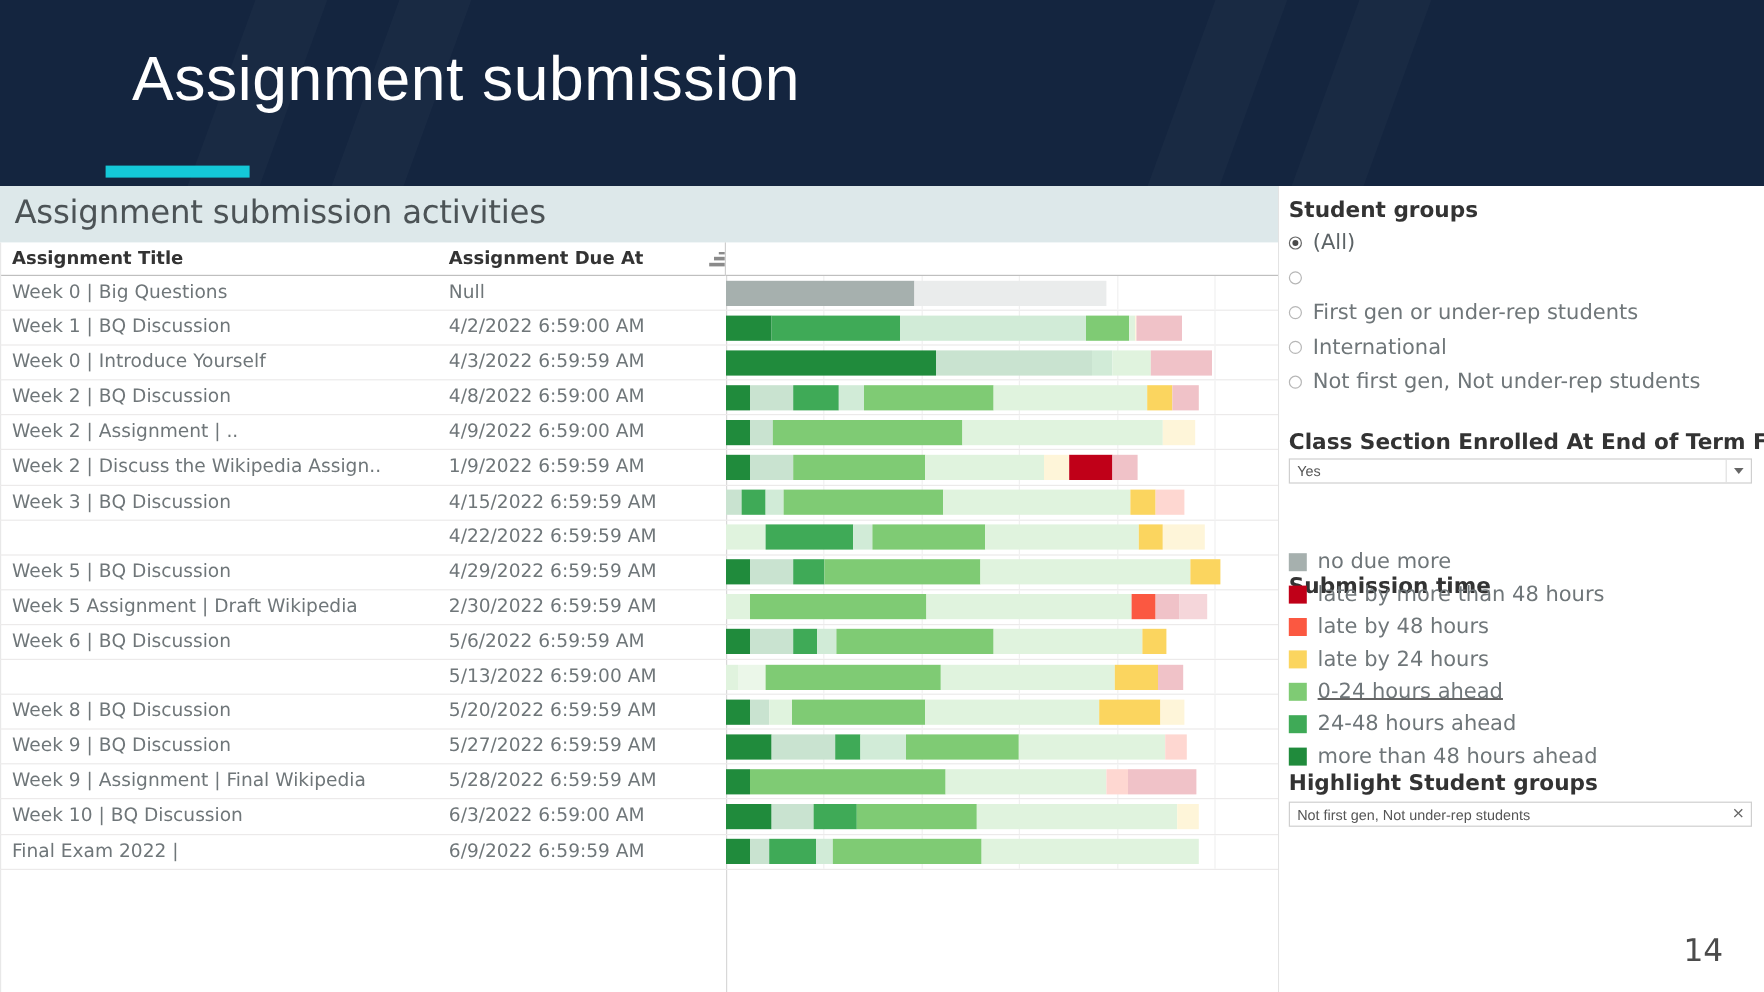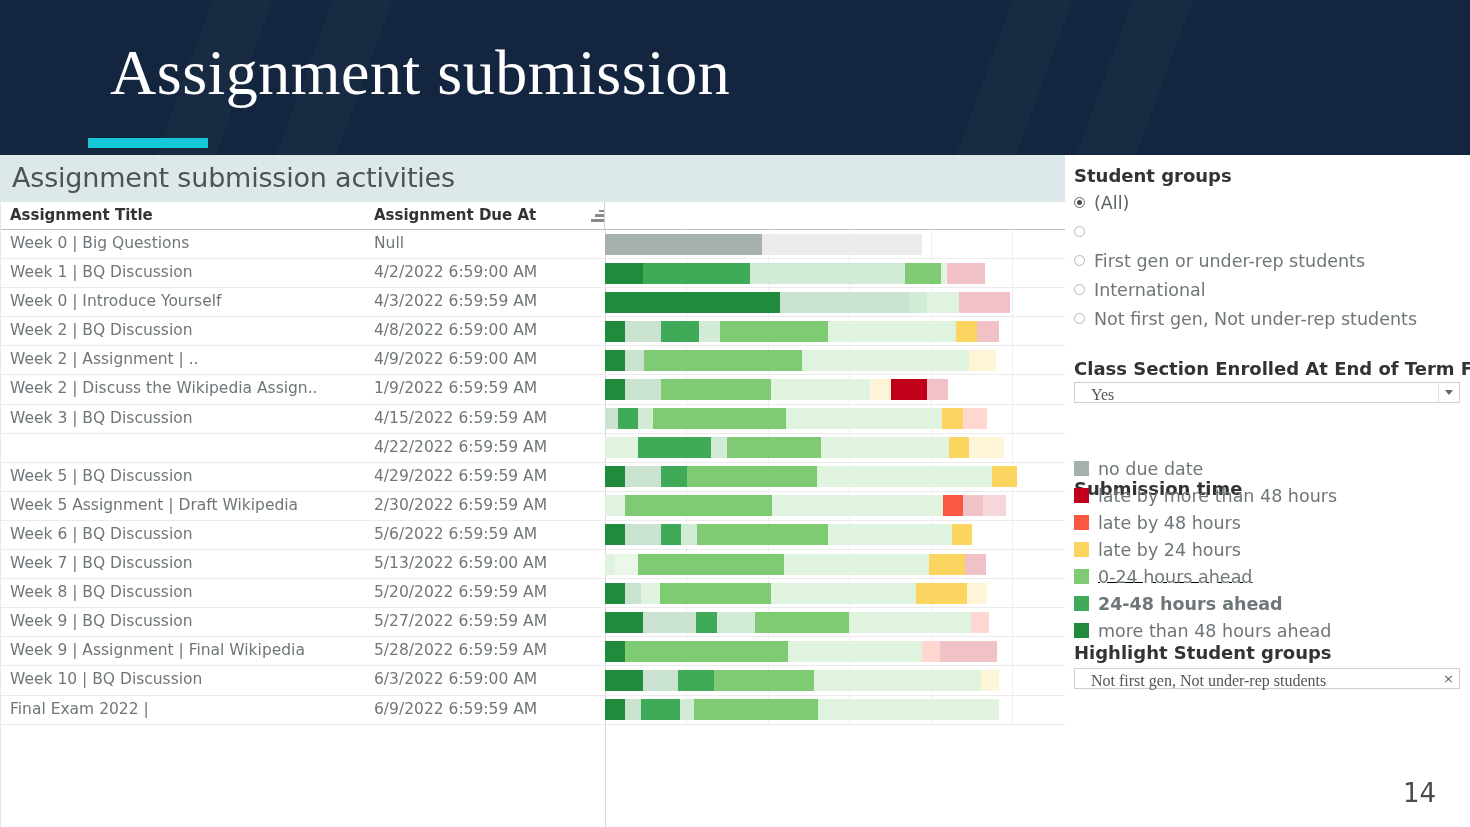--- a/index.html
+++ b/index.html
@@ -17,35 +17,34 @@
     background:#14253f;
     overflow:hidden;
   }
   .banner .stripe{
     position:absolute;top:-40px;width:60px;height:260px;
     background:rgba(255,255,255,0.022);
     transform:skewX(-20deg);
   }
   .banner-title{
     position:absolute;left:110px;top:36px;
-    font-size:64px;color:#ffffff;letter-spacing:0.5px;
-    font-family:Liberation Serif, serif;font-weight:400;
+    font-size:52px;color:#ffffff;letter-spacing:0.5px;
+    font-family:Liberation Sans, sans-serif;font-weight:400;
     white-space:nowrap;
   }
   .accent-bar{
     position:absolute;left:88px;top:138px;width:120px;height:10px;
     background:#14c8d8;
   }
 
   
   .viz{
     position:absolute;left:0;top:155px;width:1065px;height:672px;
     background:#ffffff;
     border-right:1px solid #e3e3e3;
-    padding-left:47px;
   }
   .viz-title{
     position:absolute;left:0;top:0;width:1065px;height:47px;
     background:#dde8ea;
     box-sizing:border-box;
   }
   .viz-title span{
     position:absolute;left:12px;top:7px;
     font-size:27px;color:#4c5356;font-weight:400;
     font-family:"DejaVu Sans", sans-serif;
@@ -138,22 +137,22 @@
     font-size:17.5px;color:#6f7679;vertical-align:middle;
     font-family:"DejaVu Sans", sans-serif;
   }
   .radio-row.sel span.lbl{color:#5c6366;}
 
   .dropdown{
     position:absolute;left:8px;width:386px;height:21px;
     border:1px solid #cfcfcf;background:#fff;box-sizing:border-box;
   }
   .dropdown .val{
-    position:absolute;left:16px;top:3px;font-size:16px;color:#555;
-    font-family:Liberation Serif, serif;
+    position:absolute;left:6px;top:3px;font-size:12px;color:#555;
+    font-family:Liberation Sans, sans-serif;
   }
   .dropdown .caret{
     position:absolute;right:6px;top:7px;width:0;height:0;
     border-left:4px solid transparent;border-right:4px solid transparent;
     border-top:5px solid #666;
   }
   .dropdown .xbtn{
     position:absolute;right:5px;top:1px;font-size:13px;color:#666;
     font-family:"DejaVu Sans", sans-serif;line-height:18px;
   }
@@ -338,21 +337,20 @@
           <div class="barcell">
             <div class="gridv" style="left: 81.4px;"></div>
             <div class="gridv" style="left: 162.8px;"></div>
             <div class="gridv" style="left: 244.2px;"></div>
             <div class="gridv" style="left: 325.6px;"></div>
             <div class="gridv" style="left: 407px;"></div>
             <div class="bar"><span class="seg" style="width: 19.943px; background: rgb(32, 139, 60);"></span><span class="seg" style="width: 35.816px; background: rgb(201, 227, 208);"></span><span class="seg" style="width: 20.35px; background: rgb(63, 170, 87);"></span><span class="seg" style="width: 16.28px; background: rgb(209, 235, 215);"></span><span class="seg" style="width: 130.24px; background: rgb(127, 203, 116);"></span><span class="seg" style="width: 124.135px; background: rgb(224, 243, 222);"></span><span class="seg" style="width: 20.35px; background: rgb(251, 213, 95);"></span></div>
           </div>
         </div>
         <div class="row">
-          <div class="cell-title">Week 7 | BQ Discussion</div>
           <div class="cell-due">5/13/2022 6:59:00 AM</div>
           <div class="barcell">
             <div class="gridv" style="left: 81.4px;"></div>
             <div class="gridv" style="left: 162.8px;"></div>
             <div class="gridv" style="left: 244.2px;"></div>
             <div class="gridv" style="left: 325.6px;"></div>
             <div class="gridv" style="left: 407px;"></div>
             <div class="bar"><span class="seg" style="width: 10.175px; background: rgb(224, 243, 222);"></span><span class="seg" style="width: 22.385px; background: rgb(235, 247, 233);"></span><span class="seg" style="width: 146.52px; background: rgb(127, 203, 116);"></span><span class="seg" style="width: 144.485px; background: rgb(224, 243, 222);"></span><span class="seg" style="width: 36.63px; background: rgb(251, 213, 95);"></span><span class="seg" style="width: 20.35px; background: rgb(240, 194, 200);"></span></div>
           </div>
         </div>
@@ -433,26 +431,26 @@
 
     <div class="panel-h" style="left:8px;top:203px;">Class Section Enrolled At End of Term Flag</div>
     <div class="dropdown" style="top:227px;">
       <div class="val">Yes</div>
       <div class="divline"></div>
       <div class="caret"></div>
     </div>
 
     <div class="panel-h" style="left:8px;top:277px;margin-top:46px;">Submission time</div>
     <div id="legend">
-        <div class="legend-row" style="top: 303px;"><span class="swatch" style="background: rgb(166, 176, 174);"></span><span class="lbl">no due date</span></div>
+        <div class="legend-row" style="top: 303px;"><span class="swatch" style="background: rgb(166, 176, 174);"></span><span class="lbl">no due more</span></div>
         <div class="legend-row" style="top: 330px;"><span class="swatch" style="background: rgb(192, 0, 24);"></span><span class="lbl">late by more than 48 hours</span></div>
         <div class="legend-row" style="top: 357px;"><span class="swatch" style="background: rgb(251, 88, 65);"></span><span class="lbl">late by 48 hours</span></div>
         <div class="legend-row" style="top: 384px;"><span class="swatch" style="background: rgb(251, 213, 95);"></span><span class="lbl">late by 24 hours</span></div>
         <div class="legend-row" style="top: 411px; text-decoration: underline;"><span class="swatch" style="background: rgb(127, 203, 116);"></span><span class="lbl">0-24 hours ahead</span></div>
-        <div class="legend-row" style="top: 438px; font-weight: bold;"><span class="swatch" style="background: rgb(63, 170, 87);"></span><span class="lbl">24-48 hours ahead</span></div>
+        <div class="legend-row" style="top: 438px;"><span class="swatch" style="background: rgb(63, 170, 87);"></span><span class="lbl">24-48 hours ahead</span></div>
         <div class="legend-row" style="top: 465px;"><span class="swatch" style="background: rgb(32, 139, 60);"></span><span class="lbl">more than 48 hours ahead</span></div>
       </div>
 
     <div class="panel-h" style="left:8px;top:487px;">Highlight Student groups</div>
     <div class="dropdown" style="top:513px;">
       <div class="val">Not first gen, Not under-rep students</div>
       <div class="xbtn">×</div>
     </div>
   </div>
 

